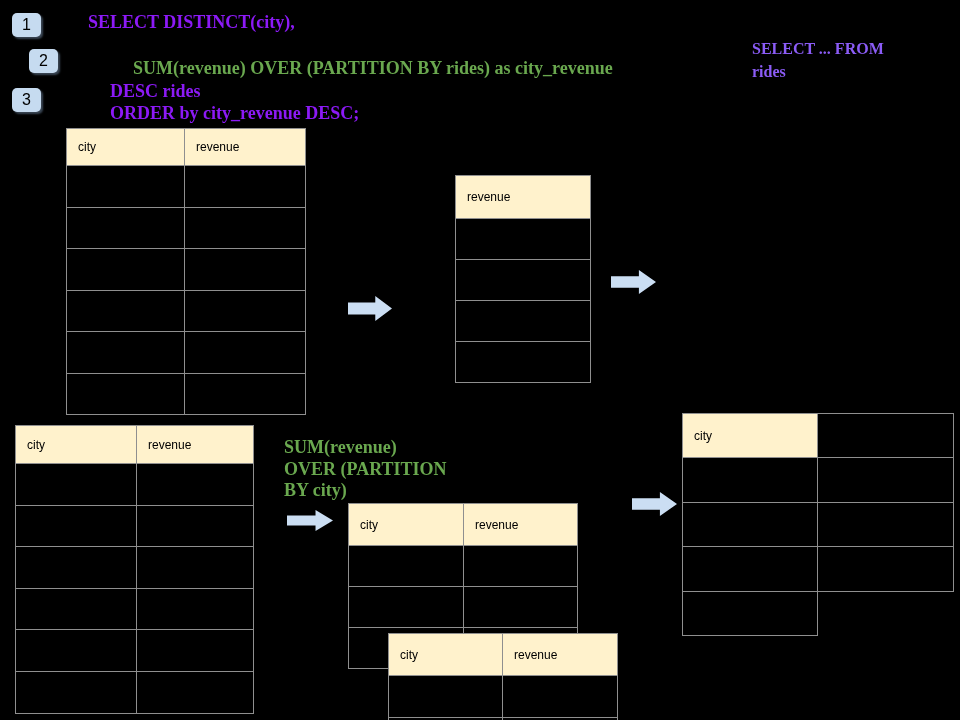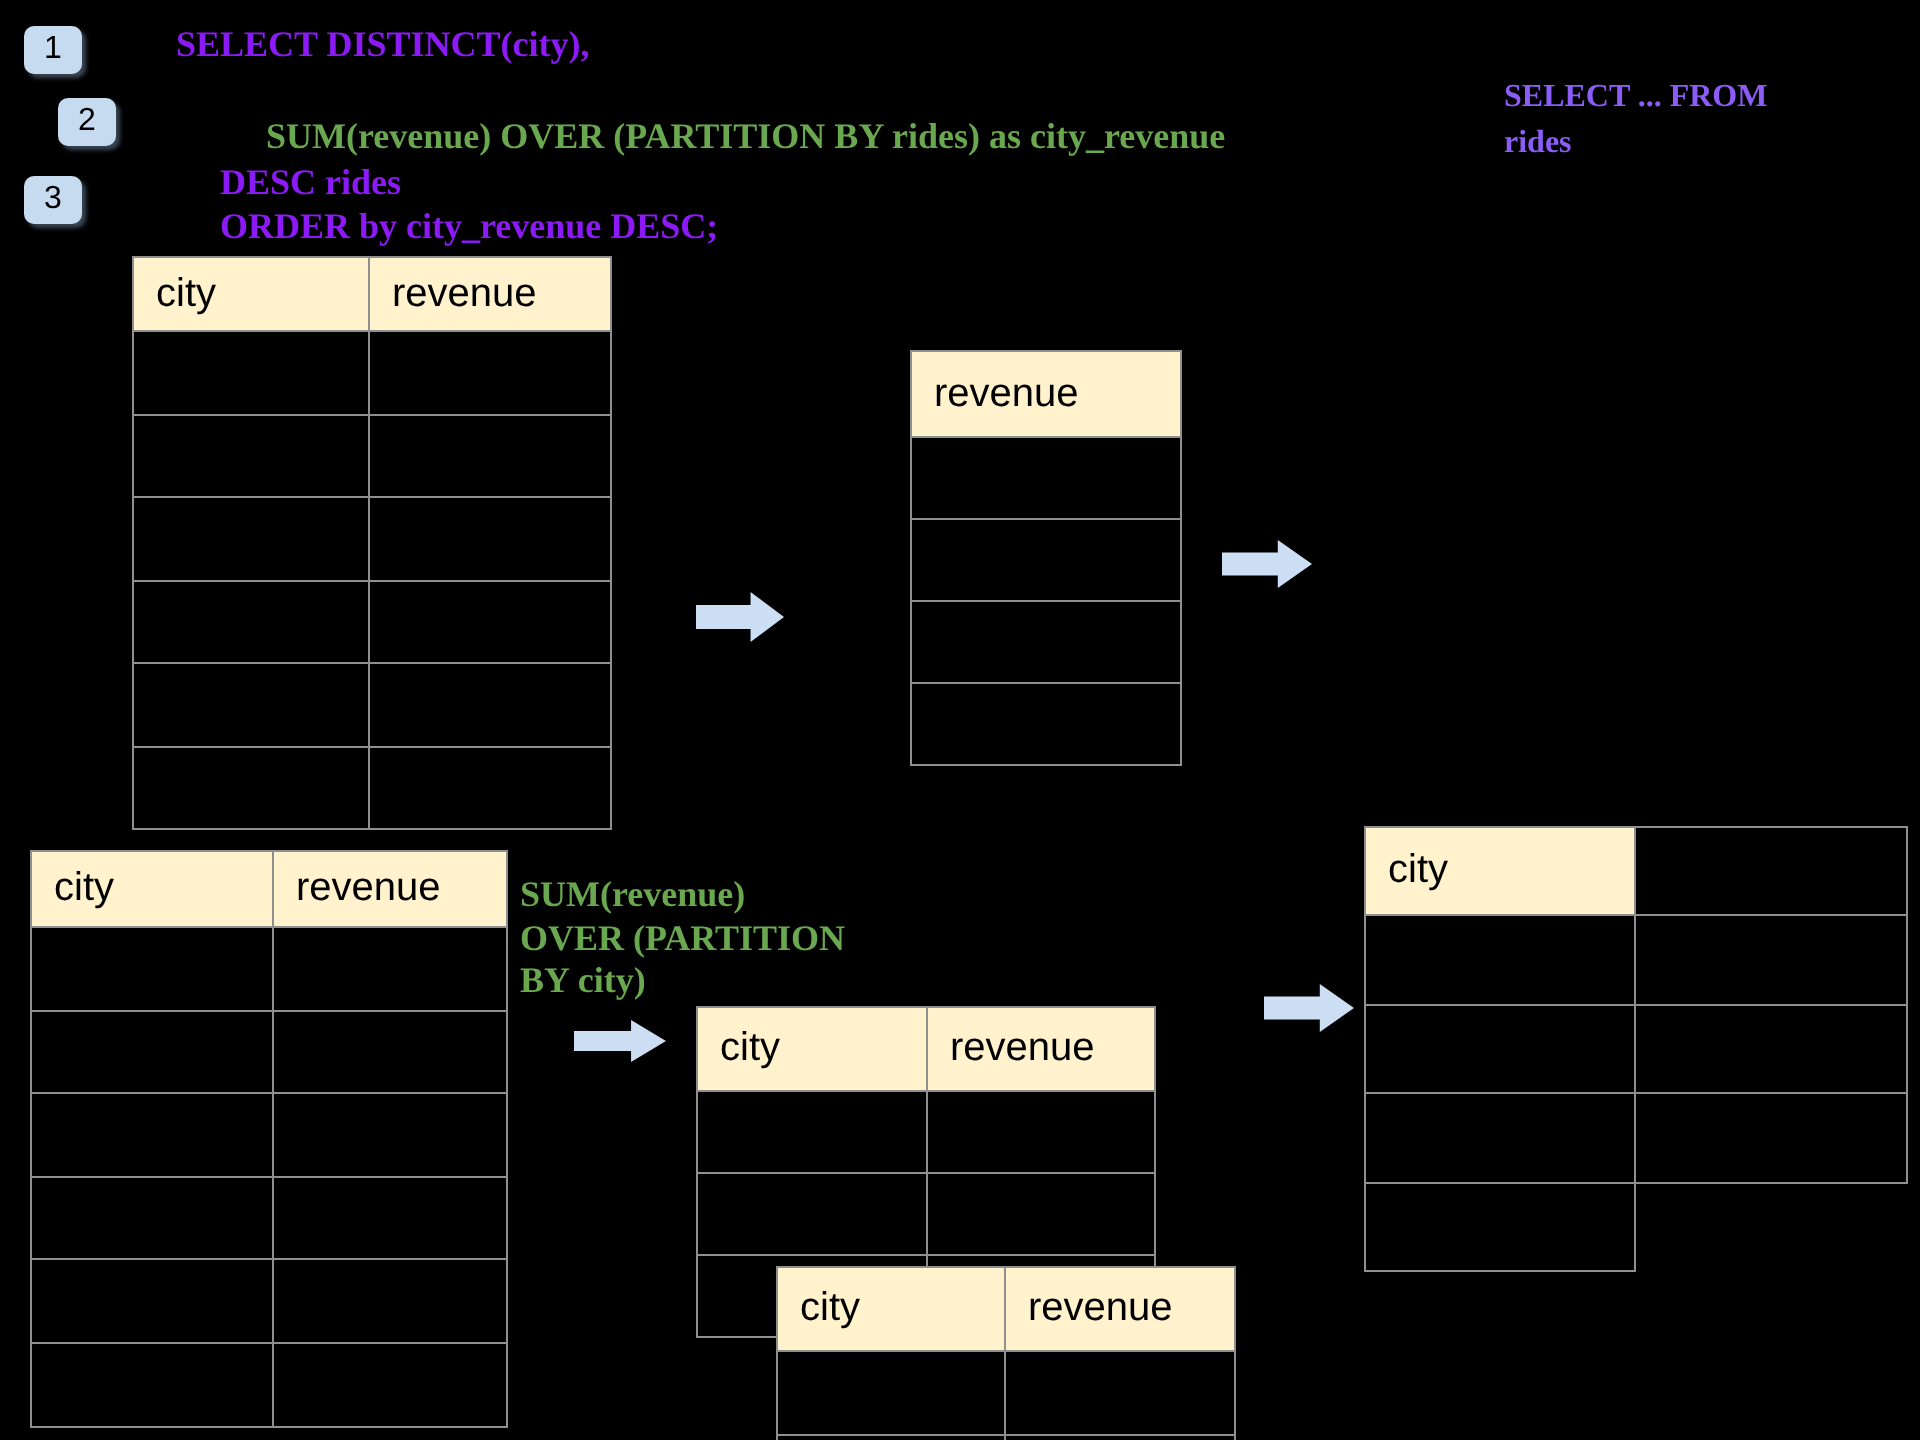--- a/index.html
+++ b/index.html
@@ -22,21 +22,21 @@
     font-size:16px;display:flex;align-items:center;justify-content:center;
     box-shadow:2px 2px 2px #3a4654;
   }
   
   .tbl{
     position:absolute;display:grid;
     border-top:1px solid var(--bd,#8F8F8F);
     border-left:1px solid var(--bd,#8F8F8F);
   }
   .tbl .th{
-    background:var(--hdr,#FFF2CC);color:#000;font-size:20px;
+    background:var(--hdr,#FFF2CC);color:#000;font-size:12px;
     display:flex;align-items:center;padding-left:11px;
     border-right:1px solid var(--bd,#8F8F8F);
     border-bottom:1px solid var(--bd,#8F8F8F);
     text-align:center;
   }
   .tbl .td{
     border-right:1px solid var(--bd,#8F8F8F);
     border-bottom:1px solid var(--bd,#8F8F8F);
   }
   .tbl.opaque{background:#000;z-index:5;}
@@ -57,21 +57,21 @@
 
   <div class="code" style="left: 88px; top: 12px; color: rgb(140, 26, 246);">SELECT DISTINCT(city),</div>
   <div class="code" style="left: 133px; top: 58px; color: rgb(106, 168, 79);">SUM(revenue) OVER (PARTITION BY rides) as city_revenue</div>
   <div class="code" style="left: 110px; top: 81px; color: rgb(140, 26, 246);">DESC rides</div>
   <div class="code" style="left: 110px; top: 103px; color: rgb(140, 26, 246);">ORDER by city_revenue DESC;</div>
 
   <div class="code code-sm" style="left: 752px; top: 37px; color: #8b5cf6;"><span>SELECT ... FROM</span>
 <span>rides</span></div>
 
 
-  <div class="code" style="left: 260px; top: 437px; line-height: 21.5px; color: rgb(106, 168, 79);"><span>SUM(revenue)</span>
+  <div class="code" style="left: 284px; top: 437px; line-height: 21.5px; color: rgb(106, 168, 79);"><span>SUM(revenue)</span>
 <span>OVER (PARTITION</span>
 <span>BY city)</span></div>
 
   <div class="tbl" style="left:66px;top:128px;grid-template-columns:118px 121px;grid-template-rows:37px repeat(6,41.5px);">
       <div class="th">city</div>
       <div class="th">revenue</div>
       <div class="td"></div>
       <div class="td"></div>
       <div class="td"></div>
       <div class="td"></div>

